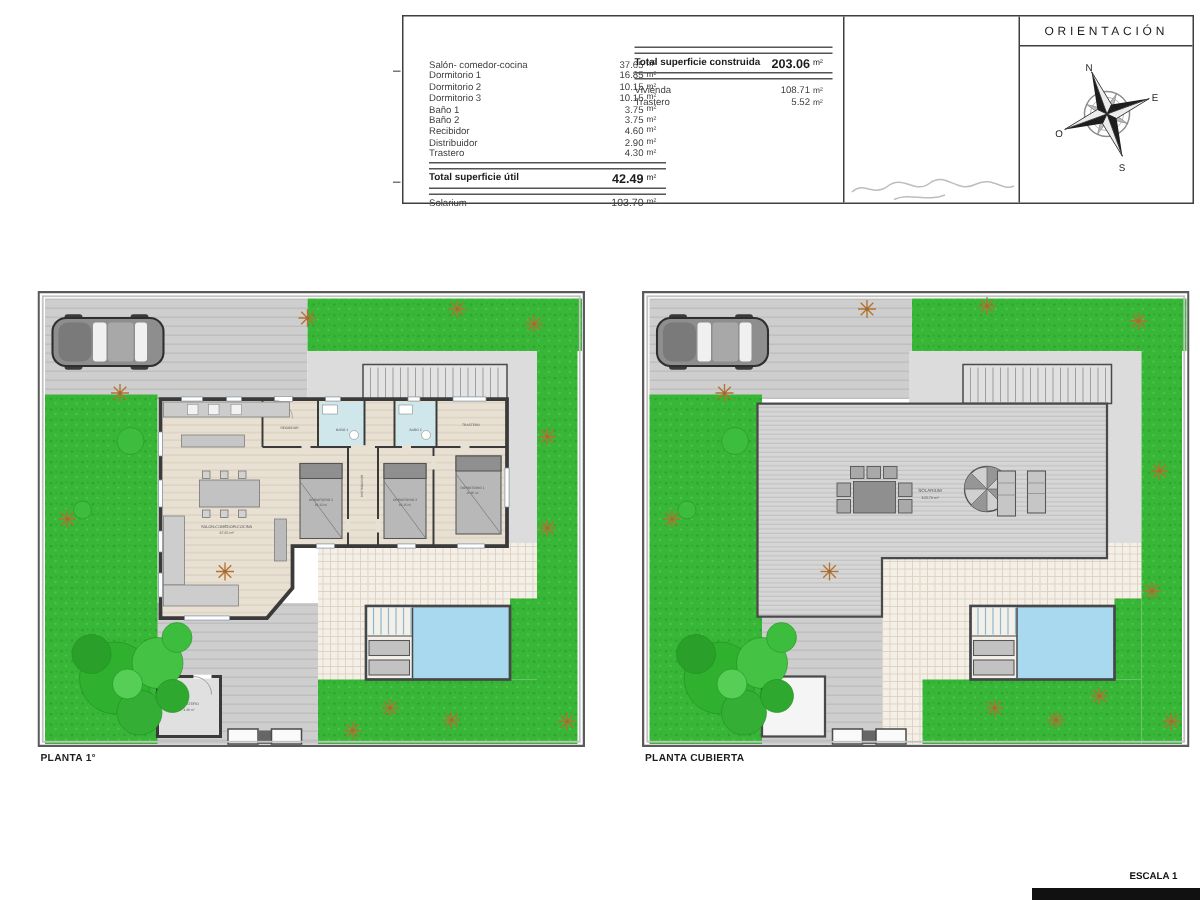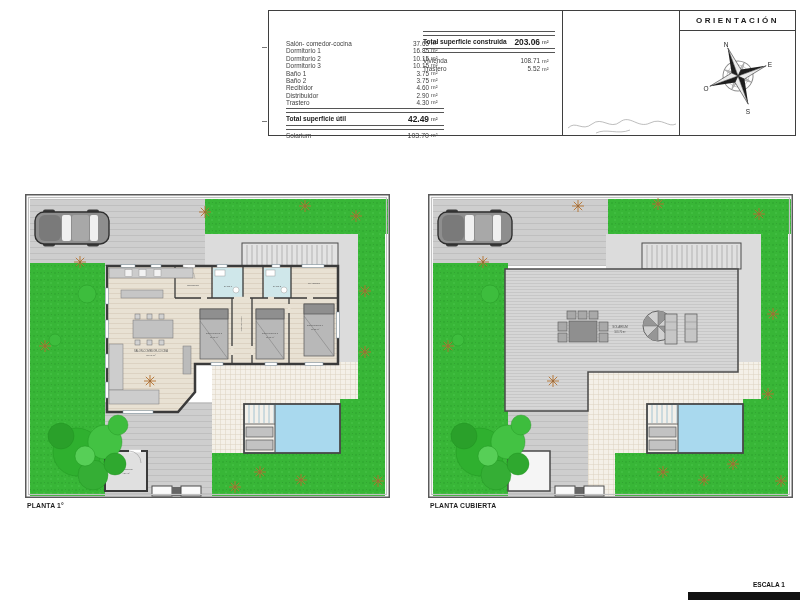--- a/index.html
+++ b/index.html
@@ -20,21 +20,21 @@
   .hr2{height:3px;border-top:1px solid #555;border-bottom:1px solid #555;margin:1px 0 1px 0;}
   .total-row{line-height:10px;font-size:6.6px;font-weight:bold;color:#1c1c1c;}
   .total-row .val{font-size:8.4px;}
   .total-row .unit{font-weight:normal;}
   .sol-row{line-height:9px;}
   .sol-row .val{font-size:7px;}
   .built-row{line-height:8px;}
   .spacer3{height:3px;}
   #vline{position:absolute;left:293px;top:0;height:100%;border-left:1px solid #3f3f3f;}
   #orient-box{position:absolute;left:410px;top:0;width:115px;height:100%;border-left:1.5px solid #3f3f3f;}
-  #orient-title{height:19px;line-height:19px;text-align:center;font-weight:bold;font-size:8px;
+  #orient-title{height:19px;line-height:19px;text-align:center;font-weight:normal;font-size:8px;
                 letter-spacing:2.5px;color:#1a1a1a;border-bottom:1.5px solid #3f3f3f;}
   #compass-wrap{width:84px;height:84px;margin:3px auto 0 auto;}
   #signature{position:absolute;left:566px;top:114px;width:112px;height:24px;}
 
   
   .plan{position:absolute;top:194px;}
   #plan-left{left:25px;}
   #plan-right{left:428px;}
   .caption{position:absolute;top:502px;font-size:6.8px;font-weight:bold;color:#1d1d1d;letter-spacing:.2px;}
   #caption-left{left:27px;}

